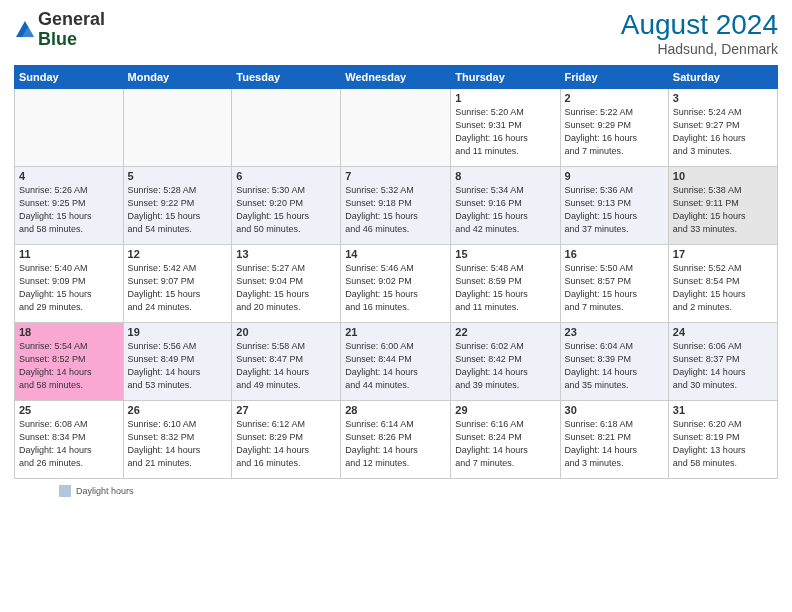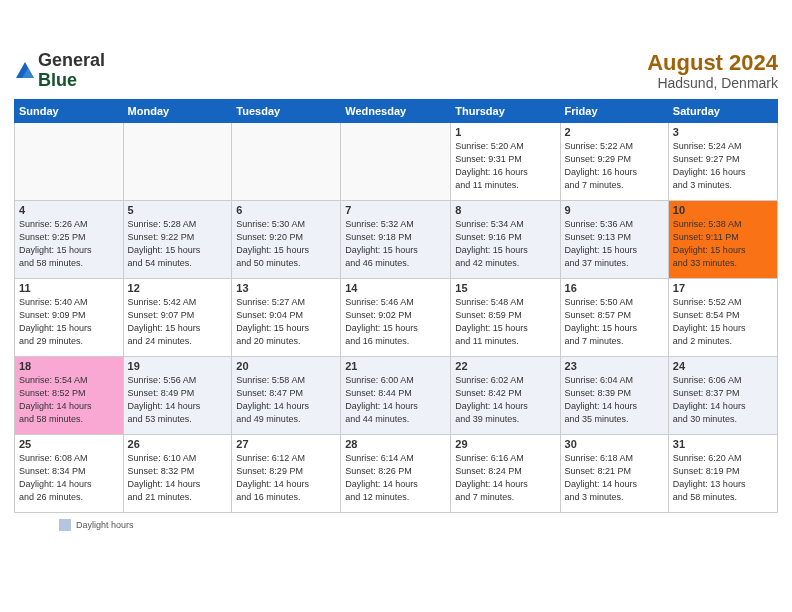--- a/index.html
+++ b/index.html
@@ -7,21 +7,20 @@
       font-family: Arial, sans-serif;
       background: #fff;
       width: 792px;
       height: 612px;
       overflow: hidden;
     }
     .page {
       width: 792px;
       height: 540px;
       padding: 10px 14px;
-      margin-top: 41px;
     }
     .header {
       display: flex;
       justify-content: space-between;
       align-items: flex-start;
       margin-bottom: 8px;
     }
     .logo {
       display: flex;
       align-items: center;
@@ -35,23 +34,23 @@
     .logo-blue { color: #14532d; }
     .logo-icon {
       width: 22px;
       height: 22px;
       margin-right: 2px;
     }
     .title-block {
       text-align: right;
     }
     .month-title {
-      font-size: 22px;
-      font-weight: bold;
-      color: #a16207;
+      font-size: 28px;
+      font-weight: normal;
+      color: #0369a1;
       line-height: 1.1;
     }
     .location {
       font-size: 14px;
       color: #555;
     }
     .calendar {
       width: 100%;
       border-collapse: collapse;
       font-size: 9.5px;
@@ -204,21 +203,21 @@
 Daylight: 15 hours
 and 42 minutes.</div>
           </td>
           <td style="background: rgb(238, 242, 248);">
             <div class="day-num">9</div>
             <div class="day-info" style="white-space: pre-line;">Sunrise: 5:36 AM
 Sunset: 9:13 PM
 Daylight: 15 hours
 and 37 minutes.</div>
           </td>
-          <td style="background: #f97316;">
+          <td style="background: #e5e5e5;">
             <div class="day-num">10</div>
             <div class="day-info" style="white-space: pre-line;">Sunrise: 5:38 AM
 Sunset: 9:11 PM
 Daylight: 15 hours
 and 33 minutes.</div>
           </td>
         </tr>
         <tr>
           <td>
             <div class="day-num">11</div>

